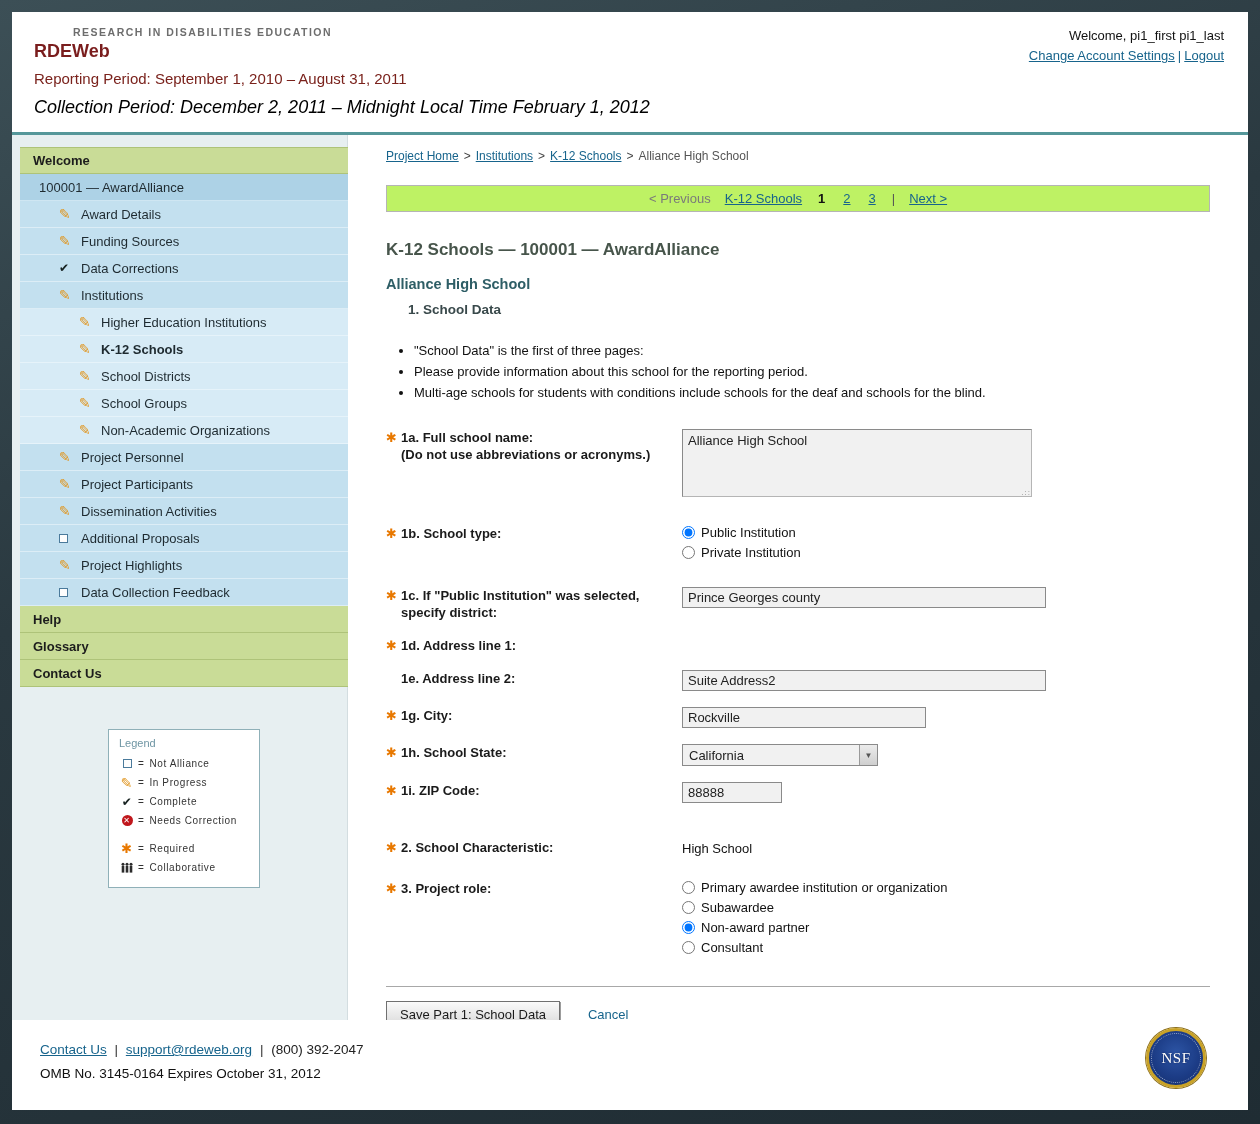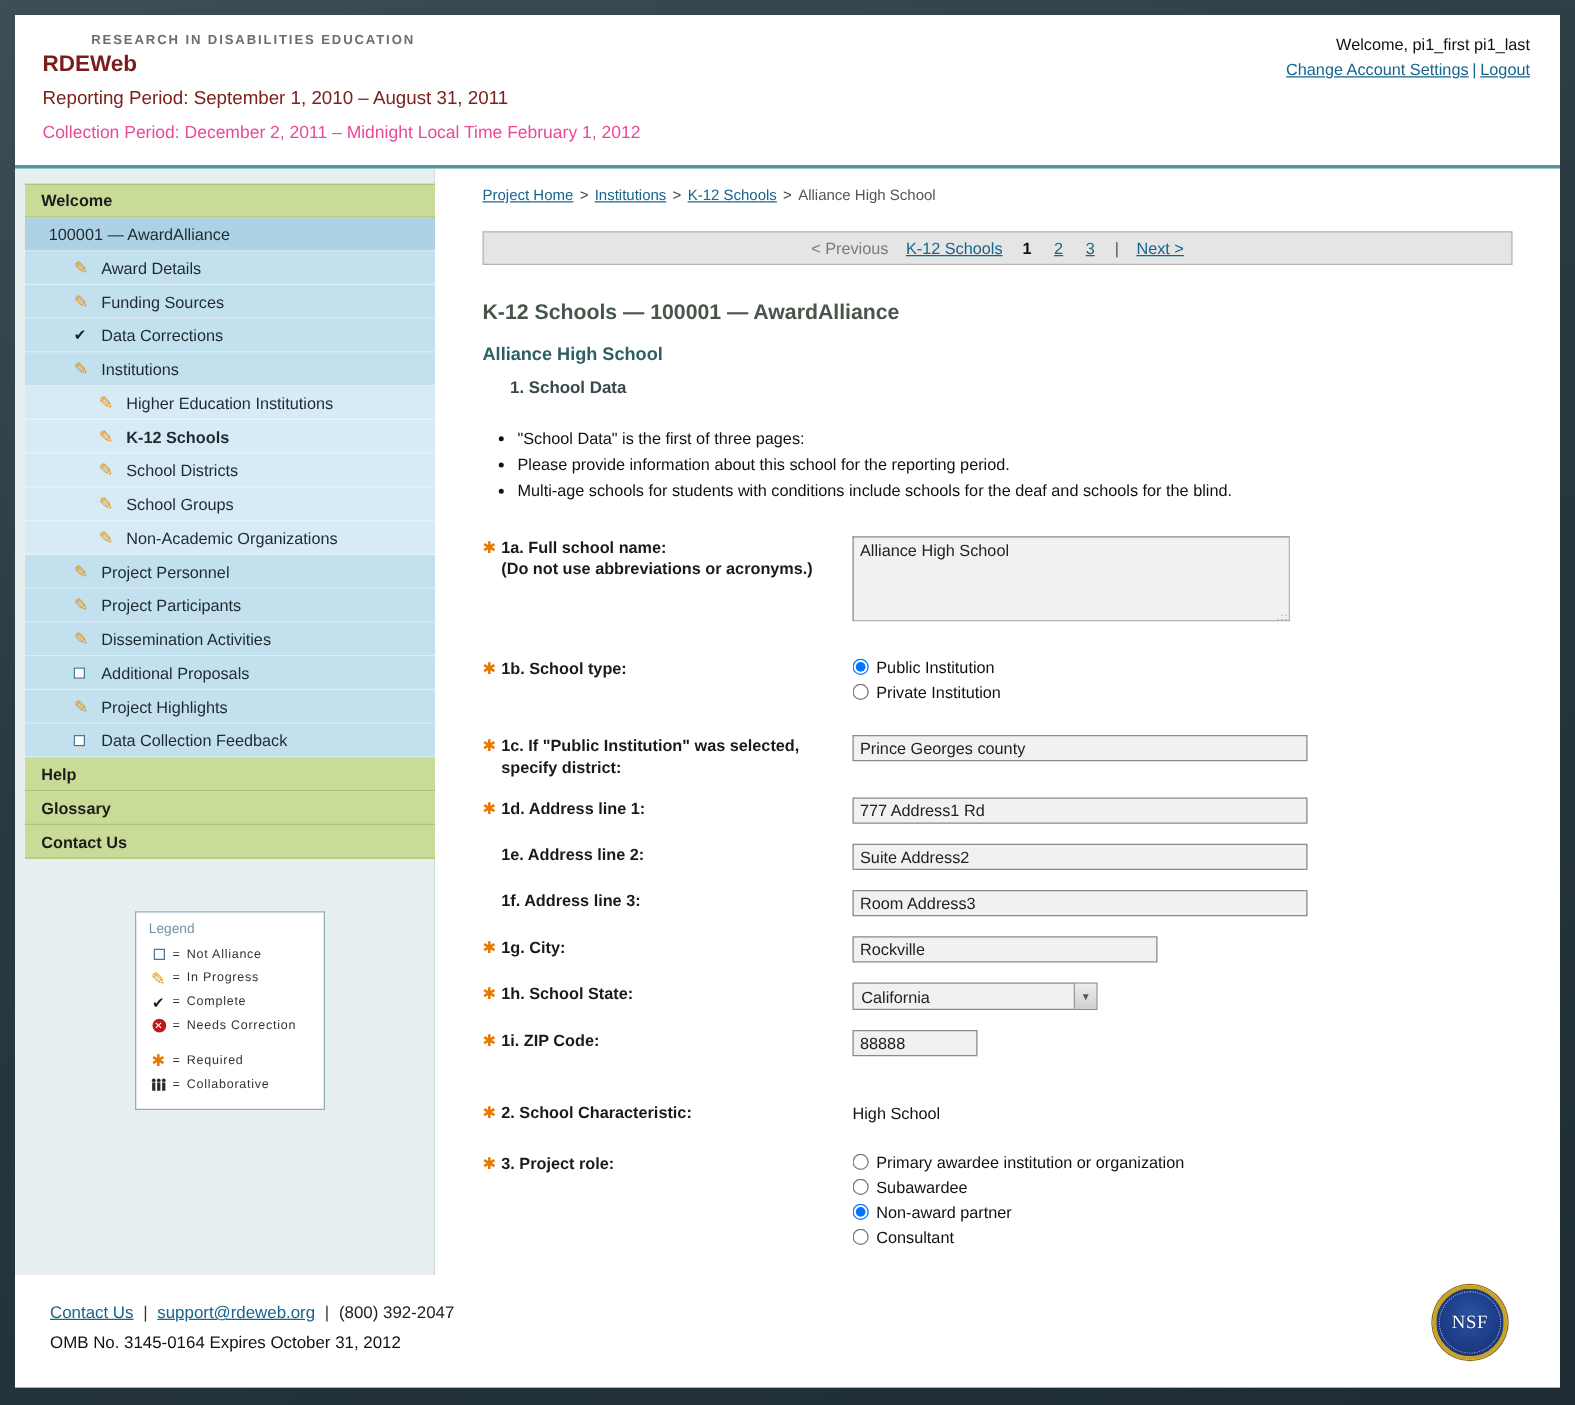--- a/index.html
+++ b/index.html
@@ -11,21 +11,21 @@
     background:linear-gradient(160deg,#3c4f56 0%,#2a3940 40%,#1f2c33 100%);
     padding:12px 12px 14px 12px;
   }
   .page { background:#ffffff; width:100%; height:100%; overflow:hidden; display:flex; flex-direction:column; }
 
   
   .hdr { position:relative; padding:14px 22px 10px 22px; height:120px; flex:0 0 auto; }
   .hdr-org { font-size:10.5px; letter-spacing:1.5px; color:#6d6d6d; font-weight:bold;margin-left:39px; }
   .hdr-app { font-size:18px; font-weight:bold; color:#7a1d1d; margin-top:3px; }
   .hdr-reporting { font-size:15px; color:#7a221c; margin-top:8px; }
-  .hdr-collection { font-size:14px; color:#ec4899; margin-top:10px; }
+  .hdr-collection { font-size:18px; color:#000000; margin-top:10px;font-style:italic; }
   .hdr-right { position:absolute; top:16px; right:24px; text-align:right; font-size:13px; }
   .hdr-welcome { color:#111; margin-bottom:5px; }
   a, .linklike { color:#17648c; text-decoration:underline; cursor:pointer; }
   .hdr-right .sep { color:#17648c; text-decoration:none; margin:0 3px; }
 
   .teal-line { height:3px; background:#55979a; flex:0 0 auto; }
 
   
   .body-row { display:flex; flex:1 1 auto; min-height:0; }
   .sidebar-wrap { width:336px; flex:0 0 auto; background:#e7eff1; padding:12px 0 0 8px; border-right:1px solid #d3dde0; }
@@ -52,21 +52,21 @@
   .err-ic { display:inline-block; width:11px; height:11px; border-radius:50%; background:#c0171c; color:#fff; font-size:8px; line-height:11px; text-align:center; font-weight:bold; }
   .ast { color:#e87800; font-size:13px; font-weight:bold; }
   .people-ic svg { display:block; }
 
   
   .content { flex:1 1 auto; padding:14px 26px 0 38px; background:#fff; }
   .breadcrumb { font-size:12px; color:#555; }
   .breadcrumb .bsep { margin:0 5px; color:#444; text-decoration:none; }
   .breadcrumb .cur { color:#555; }
 
-  .pager { margin-top:22px; height:27px; background:#e5e5e5; border:1px solid #b5b5b5; display:flex; align-items:center; justify-content:center; font-size:13px; gap:14px; width:824px; }
+  .pager { margin-top:22px; height:27px; background:#bef264; border:1px solid #b5b5b5; display:flex; align-items:center; justify-content:center; font-size:13px; gap:14px; width:824px; }
   .pager .disabled { color:#7a7a7a; text-decoration:none; cursor:default; }
   .pager .pg { margin:0 2px; }
   .pager .curpg { font-weight:bold; color:#111; text-decoration:none; }
   .pager .pipe { color:#555; }
 
   .h1 { margin-top:28px; font-size:17px; font-weight:bold; color:#47554b; }
   .h2 { margin-top:16px; font-size:14.5px; font-weight:bold; color:#2e5e66; }
   .h3 { margin-top:10px; margin-left:22px; font-size:13.5px; font-weight:bold; color:#39494b; }
 
   .bullets { margin:26px 0 0 28px; font-size:13px; color:#111; }
@@ -352,44 +352,32 @@
           <div class="fldcol">
             <input class="ti w-long" value="Prince Georges county" style="">
           </div>
         </div>
 
         <div class="frow">
           <div class="lblcol">
             <span class="astcol ast">✱</span>
             <span class="lbl">1d. Address line 1:</span>
           </div>
-          <div class="fldcol">
-            <input class="ti w-long" value="777 Address1 Rd" style="">
-          </div>
         </div>
 
         <div class="frow">
           <div class="lblcol">
             <span class="astcol"></span>
             <span class="lbl">1e. Address line 2:</span>
           </div>
           <div class="fldcol">
             <input class="ti w-long" value="Suite Address2" style="">
           </div>
         </div>
 
-        <div class="frow">
-          <div class="lblcol">
-            <span class="astcol"></span>
-            <span class="lbl">1f. Address line 3:</span>
-          </div>
-          <div class="fldcol">
-            <input class="ti w-long" value="Room Address3" style="">
-          </div>
-        </div>
 
         <div class="frow">
           <div class="lblcol">
             <span class="astcol ast">✱</span>
             <span class="lbl">1g. City:</span>
           </div>
           <div class="fldcol">
             <input class="ti w-city" value="Rockville" style="">
           </div>
         </div>

